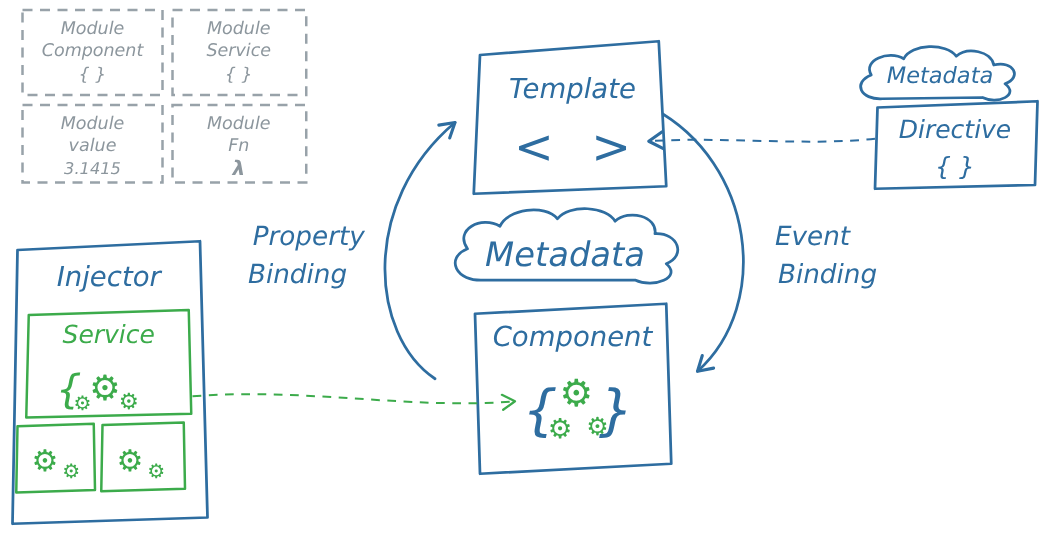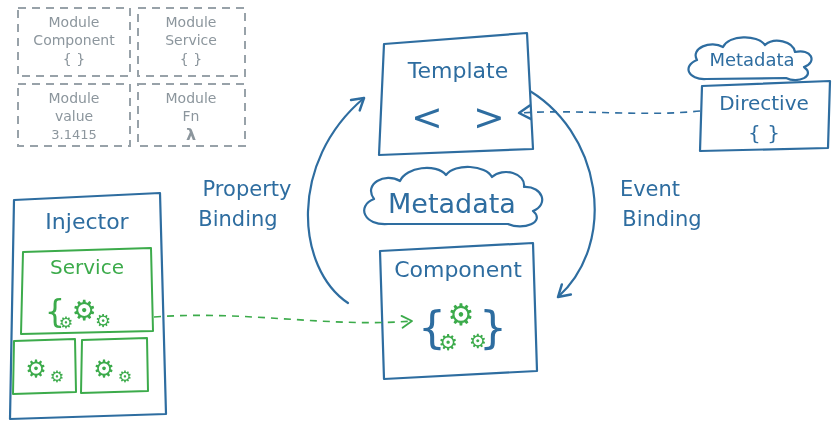--- a/index.html
+++ b/index.html
@@ -1,16 +1,16 @@
 <!DOCTYPE html>
 <html><head>
 <meta charset="utf-8">
 <style>
   html, body { margin: 0; padding: 0; background: #ffffff; }
-  .stage { width: 836px; height: 426px; position: relative; overflow: hidden; }
+  .stage { width: 836px; height: 426px; position: relative; overflow: hidden; font-style: italic; }
   svg { display: block; }
   text { font-family: "DejaVu Sans", sans-serif; }
 
   
   .sketch-blue   { fill: #ffffff; stroke: #2e6da0; stroke-width: 2.2; stroke-linejoin: round; stroke-linecap: round; }
   .sketch-green  { fill: #ffffff; stroke: #3cab4b; stroke-width: 2;   stroke-linejoin: round; stroke-linecap: round; }
   .dashed-gray   { fill: none;    stroke: #98a2a9; stroke-width: 2;   stroke-dasharray: 8 6; }
   .cloud         { fill: #ffffff; stroke: #2e6da0; stroke-width: 2.2; stroke-linejoin: round; }
   .arc           { fill: none;    stroke: #2e6da0; stroke-width: 2.2; stroke-linecap: round; }
   .dash-blue     { fill: none;    stroke: #2e6da0; stroke-width: 1.6; stroke-dasharray: 7 6; }

